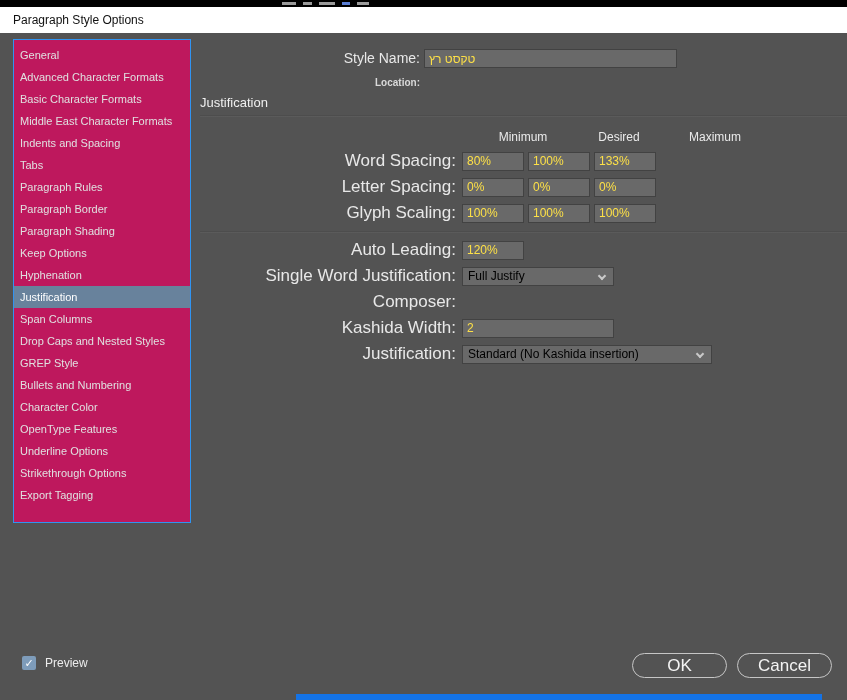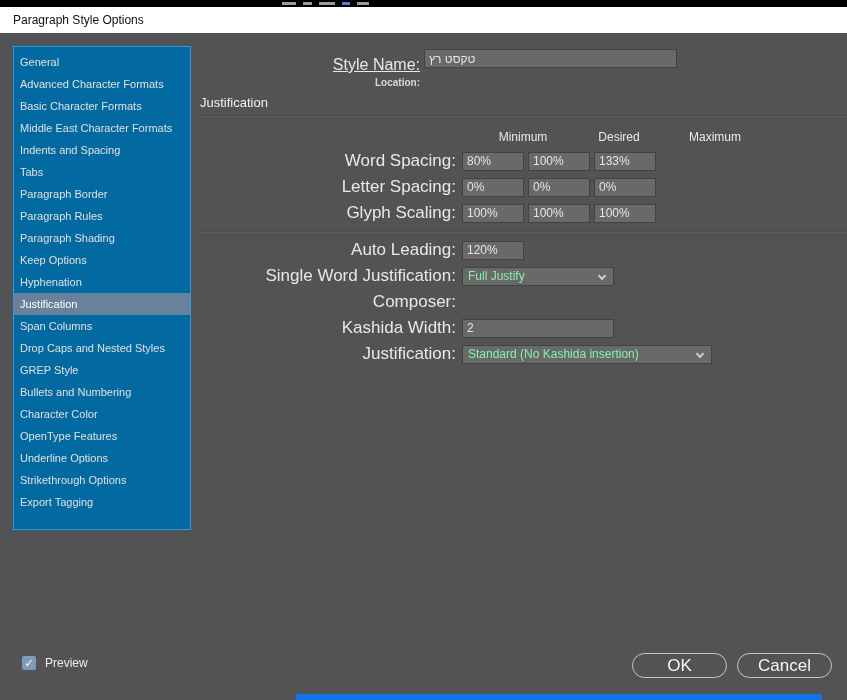--- a/index.html
+++ b/index.html
@@ -11,55 +11,55 @@
   
   .top-strip{ position:absolute; left:0; top:0; width:100%; height:7px; background:#000;
     display:flex; align-items:center; gap:7px; padding-left:282px; }
   .mark{ height:3px; background:#9a9a9a; display:inline-block; }
   .m1{width:14px}.m2{width:9px}.m3{width:16px}.m4{width:8px; background:#5b7fd4}.m5{width:12px}
   
   .titlebar{ position:absolute; left:0; top:7px; width:100%; height:26px; background:#ffffff;
     display:flex; align-items:center; padding-left:13px; }
   .title{ font-size:12px; color:#111; }
   
-  .sidebar{ position:absolute; left:13px; top:46px; width:178px; height:484px;
-    border:1px solid #3094f1; background:#0369a1; padding-top:4px; }
+  .sidebar{ position:absolute; left:13px; top:39px; width:178px; height:484px;
+    border:1px solid #3094f1; background:#be185d; padding-top:4px; }
   .side-item{ height:22px; line-height:22px; padding-left:6px; font-size:11px; color:#e0e0e0; cursor:default; }
   .side-item.selected{ background:#68829c; color:#fff; }
   
-  .style-label{ position:absolute; left:200px; top:56px; width:220px; text-align:right; font-size:16px; color:#e8e8e8;text-decoration:underline; }
+  .style-label{ position:absolute; left:200px; top:50px; width:220px; text-align:right; font-size:14px; color:#e8e8e8; }
   .style-input{ position:absolute; left:424px; top:49px; width:253px; height:19px; }
   .location-label{ position:absolute; left:200px; top:77px; width:220px; text-align:right;
     font-size:10px; font-weight:bold; color:#d9d9d9; }
   .section-title{ position:absolute; left:200px; top:95px; font-size:13px; color:#f0f0f0; }
   .divider{ position:absolute; left:200px; width:647px; height:2px;
     background:linear-gradient(#464646,#616161); }
   .d1{ top:115px; } .d2{ top:231px; }
   
   .table{ position:absolute; left:200px; top:126px; width:470px; }
   .t-headers{ display:grid; grid-template-columns:258px 62px 62px 62px; column-gap:4px;
     height:22px; align-items:center;gap:34px; }
   .t-head{ text-align:center; font-size:12px; color:#eaeaea; }
   .t-row{ display:grid; grid-template-columns:258px 62px 62px 62px; column-gap:4px;
     height:26px; align-items:center; }
   .f-label{ text-align:right; font-size:17px; color:#e8e8e8; padding-right:2px; }
-  .txt{ background:#696969; border:1px solid #424242; color:#e5e5e5; font-size:12px;
+  .txt{ background:#696969; border:1px solid #424242; color:#fde047; font-size:12px;
     height:19px; padding:0 4px; font-family:inherit; outline:none; }
   .t-row .txt{ width:62px; }
   
   .fields{ position:absolute; left:200px; top:237px; width:600px; }
   .f-row{ display:grid; grid-template-columns:258px auto; column-gap:4px; height:26px;
     align-items:center; justify-content:start; }
   .ctl-auto-leading{ width:62px; }
   .ctl-kashida-width{ width:152px; }
   .ctl-single-word-justification{ width:152px; }
   .ctl-composer{ width:250px; }
   .ctl-justification{ width:250px; }
   .dropdown{ height:19px; background:#696969; border:1px solid #424242; position:relative;
-    display:flex; align-items:center; padding:0 20px 0 5px; color:#86efac; font-size:12px; cursor:default; }
+    display:flex; align-items:center; padding:0 20px 0 5px; color:#000000; font-size:12px; cursor:default; }
   .dd-text{ white-space:nowrap; overflow:hidden; max-width:100%; }
   .chev{ position:absolute; right:8px; top:5px; width:6px; height:6px;
     border-right:2px solid #c9c9c9; border-bottom:2px solid #c9c9c9; transform:rotate(45deg); }
   
   .preview-row{ position:absolute; left:22px; top:655px; display:flex; align-items:center; gap:9px; height:15px; }
   .checkbox{ width:14px; height:14px; background:#7e9cba; border-radius:2px; color:#fff;
     font-size:11px; line-height:14px; text-align:center; cursor:pointer; }
   .preview-label{ font-size:12px; color:#ececec; }
   .btn{ position:absolute; top:653px; width:95px; height:25px; border-radius:13px;
     background:#535353; border:1px solid #c6c6c6; color:#f4f4f4; font-size:17px;
@@ -85,22 +85,22 @@
   </div>
 
   <div class="sidebar">
     <div class="side-list">
         <div class="side-item">General</div>
         <div class="side-item">Advanced Character Formats</div>
         <div class="side-item">Basic Character Formats</div>
         <div class="side-item">Middle East Character Formats</div>
         <div class="side-item">Indents and Spacing</div>
         <div class="side-item">Tabs</div>
+        <div class="side-item">Paragraph Rules</div>
         <div class="side-item">Paragraph Border</div>
-        <div class="side-item">Paragraph Rules</div>
         <div class="side-item">Paragraph Shading</div>
         <div class="side-item">Keep Options</div>
         <div class="side-item">Hyphenation</div>
         <div class="side-item selected">Justification</div>
         <div class="side-item">Span Columns</div>
         <div class="side-item">Drop Caps and Nested Styles</div>
         <div class="side-item">GREP Style</div>
         <div class="side-item">Bullets and Numbering</div>
         <div class="side-item">Character Color</div>
         <div class="side-item">OpenType Features</div>

